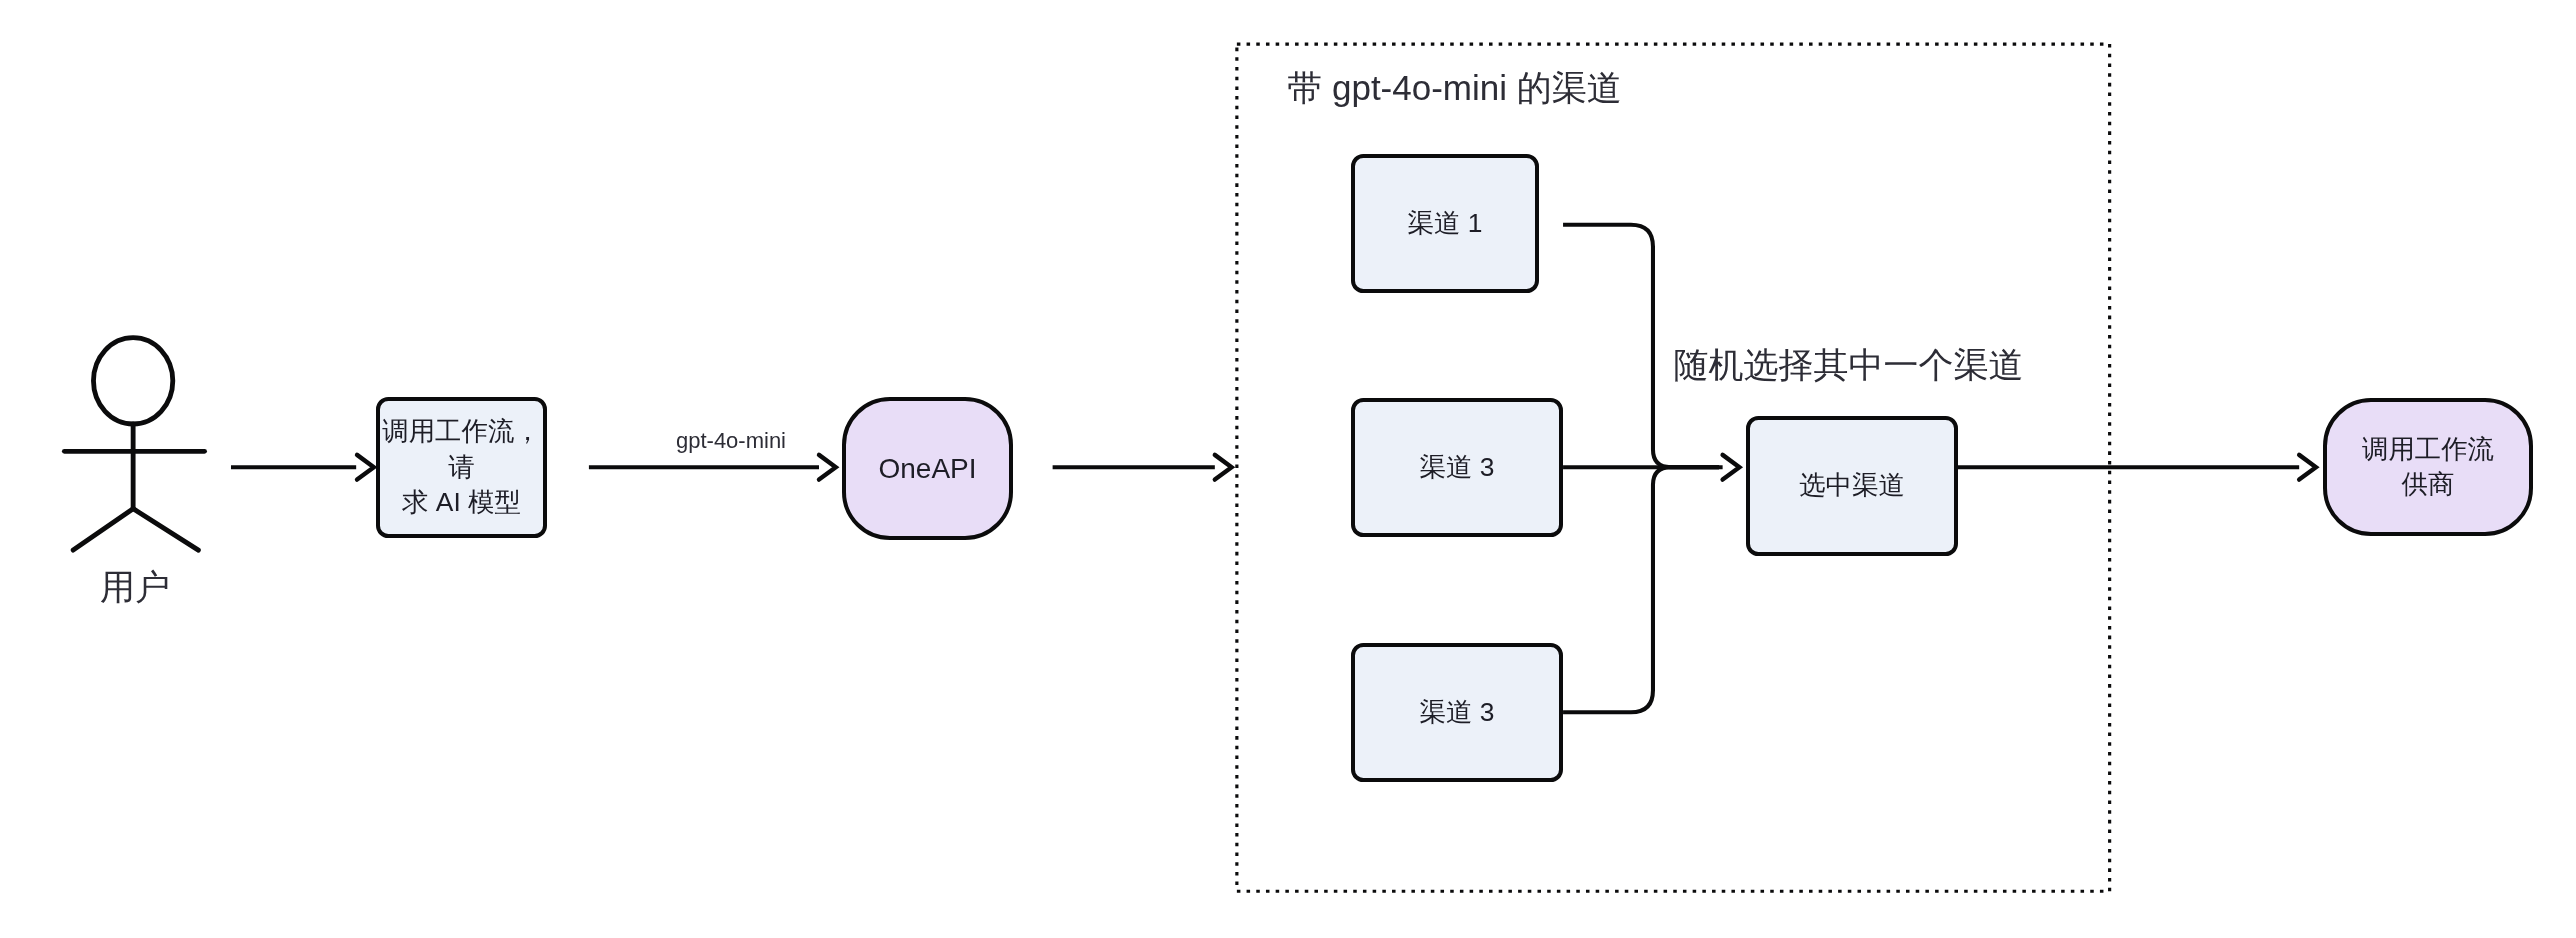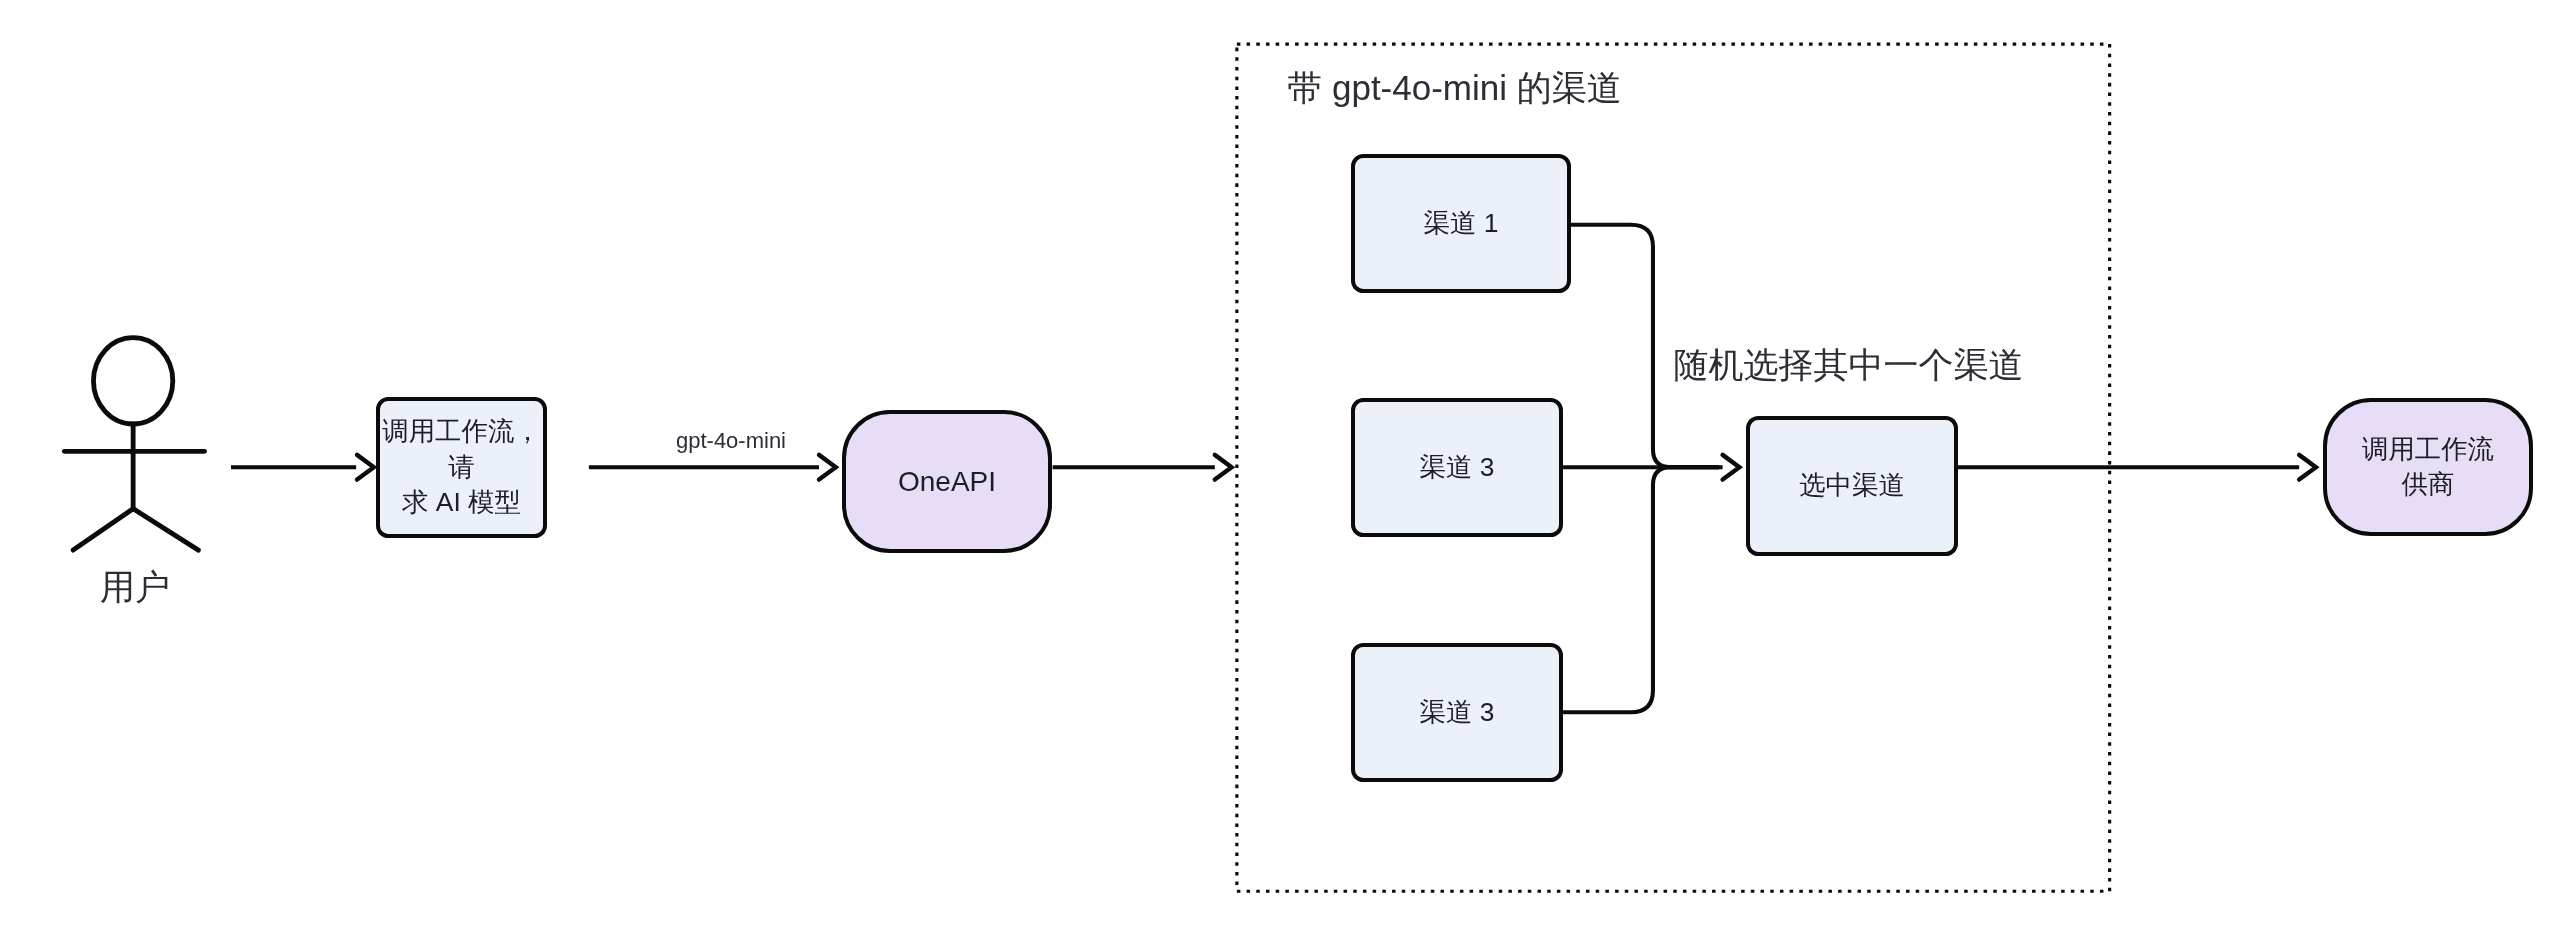--- a/index.html
+++ b/index.html
@@ -66,22 +66,22 @@
   }
   .lbl {
     position: absolute;
     font-size: 35px;
     color: #2d2d36;
     text-align: center;
     white-space: nowrap;
   }
   
   .n-workflow { left: 376px;  top: 397px; width: 171px; height: 141px; }
-  .n-oneapi   { left: 842px;  top: 410px; width: 210px; height: 143px; }
-  .n-ch1      { left: 1351px; top: 154px; width: 220px; height: 139px; }
+  .n-oneapi   { left: 842px;  top: 397px; width: 171px; height: 143px; }
+  .n-ch1      { left: 1351px; top: 154px; width: 188px; height: 139px; }
   .n-ch2      { left: 1351px; top: 398px; width: 212px; height: 139px; }
   .n-ch3      { left: 1351px; top: 643px; width: 212px; height: 139px; }
   .n-selected { left: 1746px; top: 416px; width: 212px; height: 140px; }
   .n-provider { left: 2323px; top: 398px; width: 210px; height: 138px; border-radius: 46px; }
   
   .l-user     { left: 29px;   top: 564px; width: 212px; }
   .l-model    { left: 599px;  top: 428px; width: 264px; font-size: 22px; }
   .l-title    { left: 1234px; top: 65px;  width: 441px; }
   .l-random   { left: 1628px; top: 342px; width: 441px; }
 </style>

